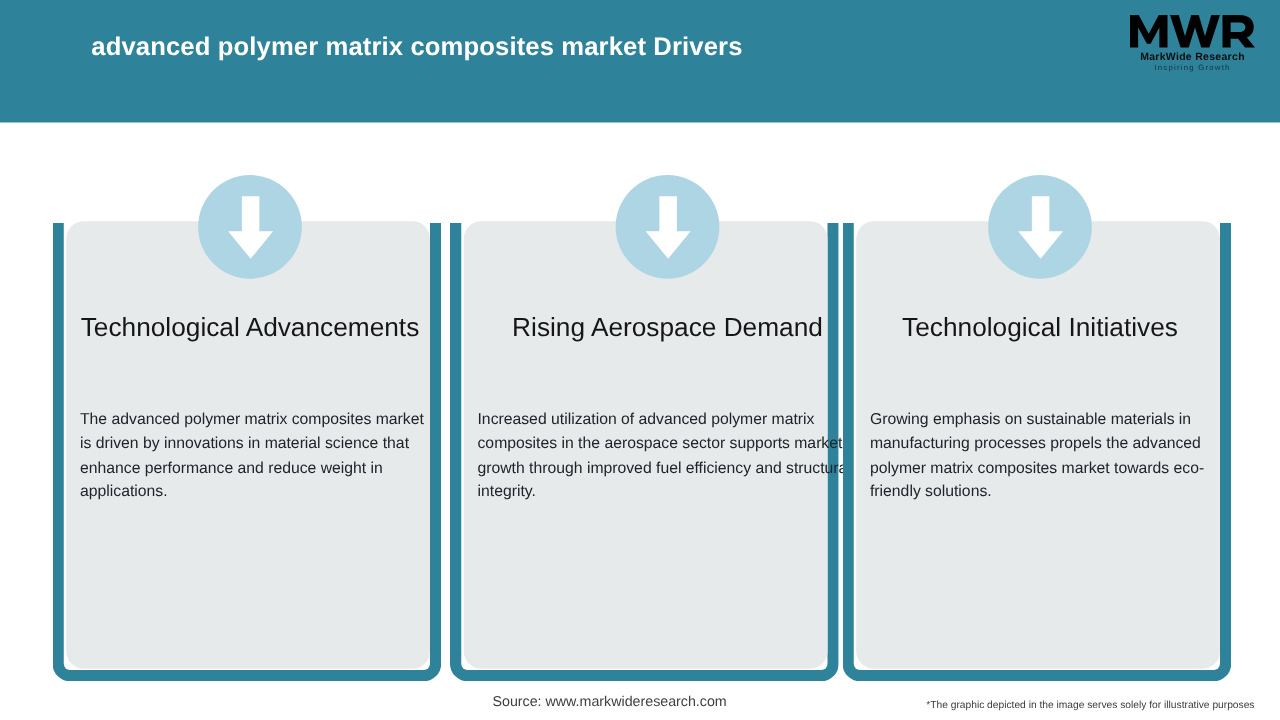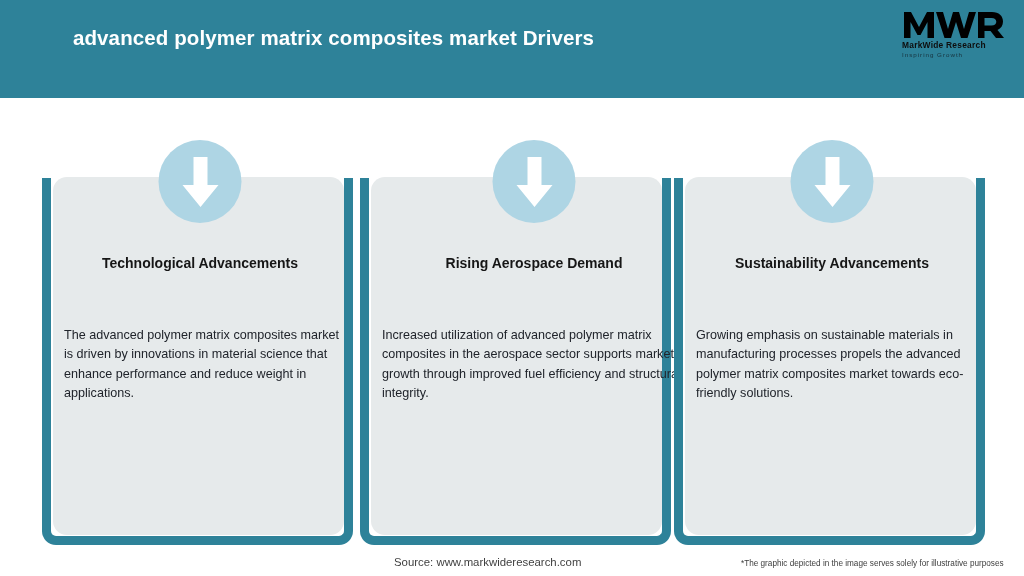--- a/index.html
+++ b/index.html
@@ -38,21 +38,21 @@
     margin-left: 40px;
   }
 
   
   .logo {
     position: absolute;
     right: 18px;
     top: 9px;
     width: 104px;
     height: 56px;
-    text-align: left;
+    text-align: center;
   }
   .logo-mark {
     width: 100%;
     height: 31px;
     display: block;
   }
   .logo-name {
     font-size: 8.4px;
     font-weight: bold;
     color: #0d0d0d;
@@ -134,22 +134,22 @@
     height: 54px;
     display: block;
   }
 
   .card-title {
     position: absolute;
     left: 16px;
     right: 16px;
     top: 155px;
     text-align: center;
-    font-size: 14px;
-    font-weight: bold;
+    font-size: 21px;
+    font-weight: normal;
     color: #161616;
     line-height: 20px;
   }
 
   .card-body {
     position: absolute;
     left: 22px;
     right: 16px;
     top: 228px;
     font-size: 12.6px;
@@ -223,20 +223,20 @@
   </div>
 
   <div class="card-wrap c2">
     <div class="frame"></div>
     <div class="panel"></div>
     <div class="badge">
       <svg viewBox="0 0 44 54">
         <path d="M15 2 L29 2 L29 30 L40 30 L22 52 L4 30 L15 30 Z" fill="#ffffff"></path>
       </svg>
     </div>
-    <div class="card-title">Sustainability Advancements</div>
+    <div class="card-title">Technological Initiatives</div>
     <div class="card-body">Growing emphasis on sustainable materials in manufacturing processes propels the advanced polymer matrix composites market towards eco-friendly solutions.</div>
   </div>
 
 </div>
 
 <div class="footer-source">Source: www.markwideresearch.com</div>
 <div class="footer-note">*The graphic depicted in the image serves solely for illustrative purposes</div>
 
 </body></html>

